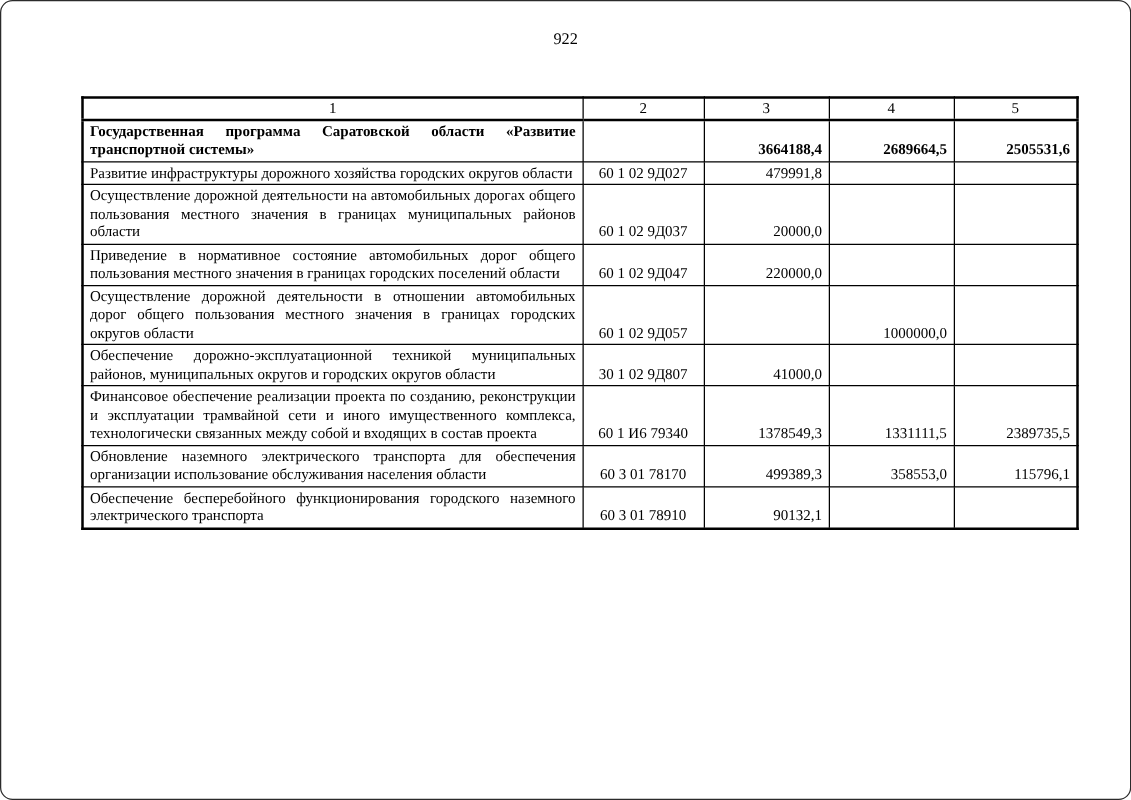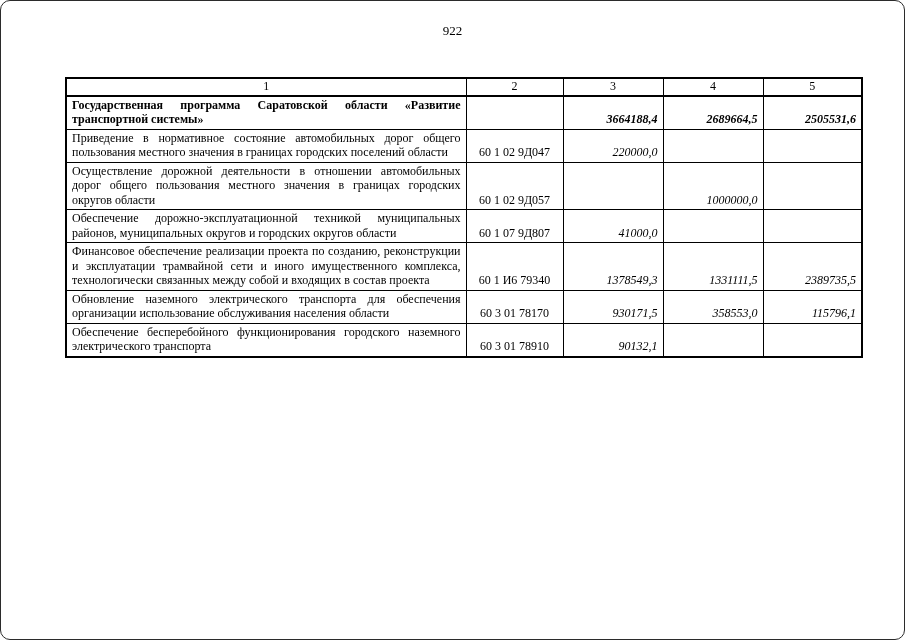--- a/index.html
+++ b/index.html
@@ -53,21 +53,20 @@
   }
   td.code {
     text-align: center;
     vertical-align: bottom;
     white-space: nowrap;
   }
   td.num {
     text-align: right;
     vertical-align: bottom;
     white-space: nowrap;
-    font-style: italic;
   }
   tr.bold-row td { font-weight: bold; }
 </style>
 </head>
 <body>
 
 <div class="page">
   <div class="page-number">922</div>
 
   <table class="budget">
@@ -89,51 +88,65 @@
     </thead>
     <tbody>
         <tr class="bold-row">
           <td class="name">Государственная программа Саратовской области «Развитие транспортной системы»</td>
           <td class="code"></td>
           <td class="num">3664188,4</td>
           <td class="num">2689664,5</td>
           <td class="num">2505531,6</td>
         </tr>
         <tr>
+          <td class="name">Развитие инфраструктуры дорожного хозяйства городских округов области</td>
+          <td class="code">60 1 02 9Д027</td>
+          <td class="num">479991,8</td>
+          <td class="num"></td>
+          <td class="num"></td>
+        </tr>
+        <tr>
+          <td class="name">Осуществление дорожной деятельности на автомобильных дорогах общего пользования местного значения в границах муниципальных районов области</td>
+          <td class="code">60 1 02 9Д037</td>
+          <td class="num">20000,0</td>
+          <td class="num"></td>
+          <td class="num"></td>
+        </tr>
+        <tr>
           <td class="name">Приведение в нормативное состояние автомобильных дорог общего пользования местного значения в границах городских поселений области</td>
           <td class="code">60 1 02 9Д047</td>
           <td class="num">220000,0</td>
           <td class="num"></td>
           <td class="num"></td>
         </tr>
         <tr>
           <td class="name">Осуществление дорожной деятельности в отношении автомобильных дорог общего пользования местного значения в границах городских округов области</td>
           <td class="code">60 1 02 9Д057</td>
           <td class="num"></td>
           <td class="num">1000000,0</td>
           <td class="num"></td>
         </tr>
         <tr>
           <td class="name">Обеспечение дорожно-эксплуатационной техникой муниципальных районов, муниципальных округов и городских округов области</td>
-          <td class="code">60 1 07 9Д807</td>
+          <td class="code">30 1 02 9Д807</td>
           <td class="num">41000,0</td>
           <td class="num"></td>
           <td class="num"></td>
         </tr>
         <tr>
           <td class="name">Финансовое обеспечение реализации проекта по созданию, реконструкции и эксплуатации трамвайной сети и иного имущественного комплекса, технологически связанных между собой и входящих в состав проекта</td>
           <td class="code">60 1 И6 79340</td>
           <td class="num">1378549,3</td>
           <td class="num">1331111,5</td>
           <td class="num">2389735,5</td>
         </tr>
         <tr>
           <td class="name">Обновление наземного электрического транспорта для обеспечения организации использование обслуживания населения области</td>
           <td class="code">60 3 01 78170</td>
-          <td class="num">930171,5</td>
+          <td class="num">499389,3</td>
           <td class="num">358553,0</td>
           <td class="num">115796,1</td>
         </tr>
         <tr>
           <td class="name">Обеспечение бесперебойного функционирования городского наземного электрического транспорта</td>
           <td class="code">60 3 01 78910</td>
           <td class="num">90132,1</td>
           <td class="num"></td>
           <td class="num"></td>
         </tr>

